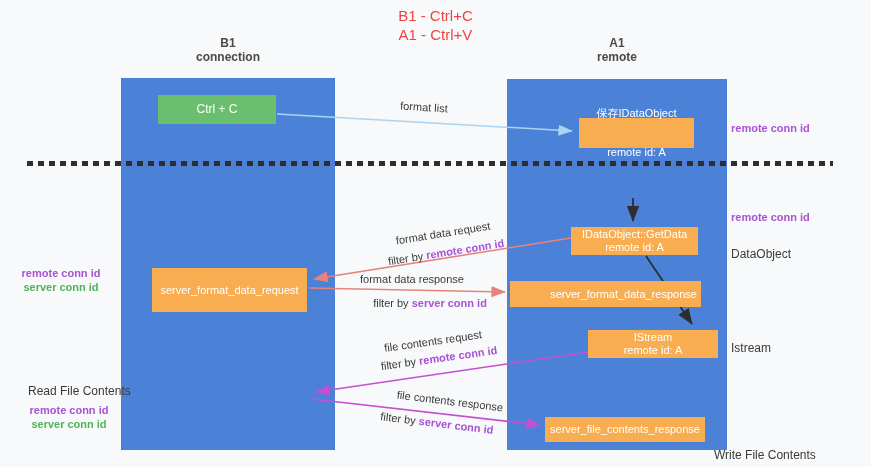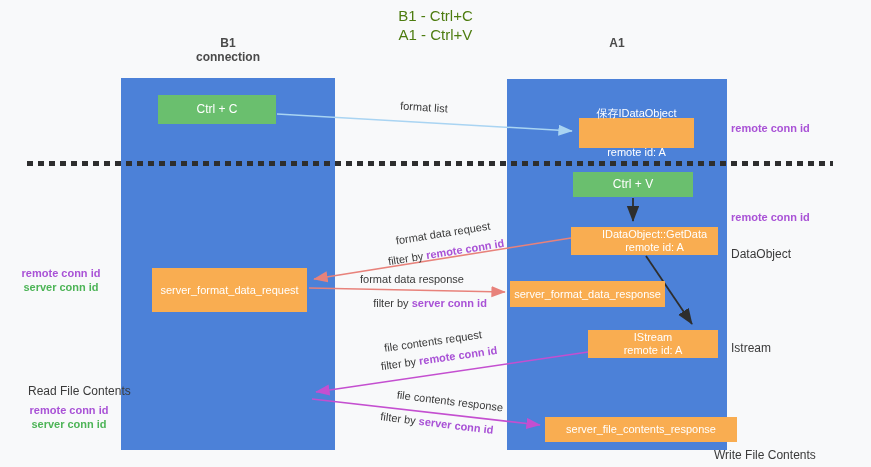--- a/index.html
+++ b/index.html
@@ -3,45 +3,45 @@
 <meta charset="utf-8">
 <style>
   html,body{margin:0;padding:0;background:#f8f9fa;}
   .canvas{
     position:relative;width:871px;height:467px;overflow:hidden;
     background:#f8f9fa;
     font-family:"Liberation Sans","DejaVu Sans",sans-serif;
     color:#3a3a3a;
   }
   .title{position:absolute;left:0;top:6px;width:100%;text-align:center;
-    font-size:15px;line-height:19px;color:#4d7c0f;}
+    font-size:15px;line-height:19px;color:#ef4444;}
   .col-header{position:absolute;top:36px;text-align:center;font-size:12px;
     line-height:14px;color:#4a4a4a;font-weight:bold;}
   .hdr-b1{left:121px;width:214px;}
   .hdr-a1{left:507px;width:220px;}
   .lifeline{position:absolute;background:#4c81d8;}
   .ll-b1{left:121px;top:78px;width:214px;height:372px;}
   .ll-a1{left:507px;top:79px;width:220px;height:371px;}
   .dashed{position:absolute;left:27px;top:161px;width:806px;height:5px;
     background:repeating-linear-gradient(to right,#2e2e2e 0 6px,transparent 6px 11px);}
   .arrows{position:absolute;left:0;top:0;width:871px;height:467px;pointer-events:none;}
   .node{position:absolute;display:flex;flex-direction:column;align-items:center;
     justify-content:center;color:#fff;font-size:11px;line-height:13px;
     text-align:center;white-space:nowrap;}
   .green{background:#6abf6e;text-align:center;}
   .orange{background:#f9ad51;}
   .n-ctrlc{left:158px;top:95px;width:118px;height:29px;font-size:12px;}
   .n-save{left:579px;top:118px;width:115px;height:30px;gap:26px;}
   .n-ctrlv{left:573px;top:172px;width:120px;height:25px;font-size:12px;}
-  .n-getdata{left:571px;top:227px;width:127px;height:28px;padding-left:20px;}
+  .n-getdata{left:571px;top:227px;width:127px;height:28px;}
   .n-fmtreq{left:152px;top:268px;width:155px;height:44px;}
-  .n-fmtresp{left:510px;top:281px;width:155px;height:26px;}
+  .n-fmtresp{left:510px;top:281px;width:155px;height:26px;padding-left:36px;}
   .n-istream{left:588px;top:330px;width:130px;height:28px;}
   .n-filereq{left:150px;top:383px;width:160px;height:27px;}
-  .n-fileresp{left:545px;top:417px;width:192px;height:25px;}
+  .n-fileresp{left:545px;top:417px;width:160px;height:25px;}
   .elabel{position:absolute;white-space:nowrap;font-size:11px;color:#3a3a3a;
     transform:translate(-50%,-50%) rotate(var(--r,0deg));}
   .fid{color:#a952d6;font-weight:bold;}
   .side{position:absolute;white-space:nowrap;font-size:12px;color:#3a3a3a;}
   .purple{color:#a952d6;font-weight:bold;font-size:11px;}
   .sgreen{color:#4db457;font-weight:bold;font-size:11px;}
   .pair{position:absolute;text-align:center;font-size:11px;line-height:14px;white-space:nowrap;}
 </style>
 </head>
 <body>
@@ -52,20 +52,21 @@
     <div>B1 - Ctrl+C</div>
     <div>A1 - Ctrl+V</div>
   </div>
 
   <div class="col-header hdr-b1">
     <div>B1</div>
     <div>connection</div>
   </div>
   <div class="col-header hdr-a1">
     <div>A1</div>
+    <div>remote</div>
   </div>
 
   <div class="lifeline ll-b1"></div>
   <div class="lifeline ll-a1"></div>
 
   <div class="dashed"></div>
 
   <svg class="arrows" viewBox="0 0 871 467">
     <defs>
       <marker id="mk-blue" markerWidth="10" markerHeight="8" refX="8.5" refY="3.5" orient="auto">
@@ -89,23 +90,20 @@
     <line x1="588" y1="352" x2="316" y2="392" stroke="#c44fd0" stroke-width="1.6" marker-end="url(#mk-magenta)"></line>
     <line x1="312" y1="399" x2="540" y2="425" stroke="#c44fd0" stroke-width="1.6" marker-end="url(#mk-magenta)"></line>
   </svg>
 
   <div class="node green n-ctrlc">
     <div>Ctrl + C</div>
   </div>
   <div class="node orange n-save">
     <div>保存IDataObject</div>
     <div>remote id: A</div>
-  </div>
-  <div class="node green n-ctrlv">
-    <div>Ctrl + V</div>
   </div>
   <div class="node orange n-getdata">
     <div>IDataObject::GetData</div>
     <div>remote id: A</div>
   </div>
   <div class="node orange n-fmtreq">
     <div>server_format_data_request</div>
   </div>
   <div class="node orange n-fmtresp">
     <div>server_format_data_response</div>

